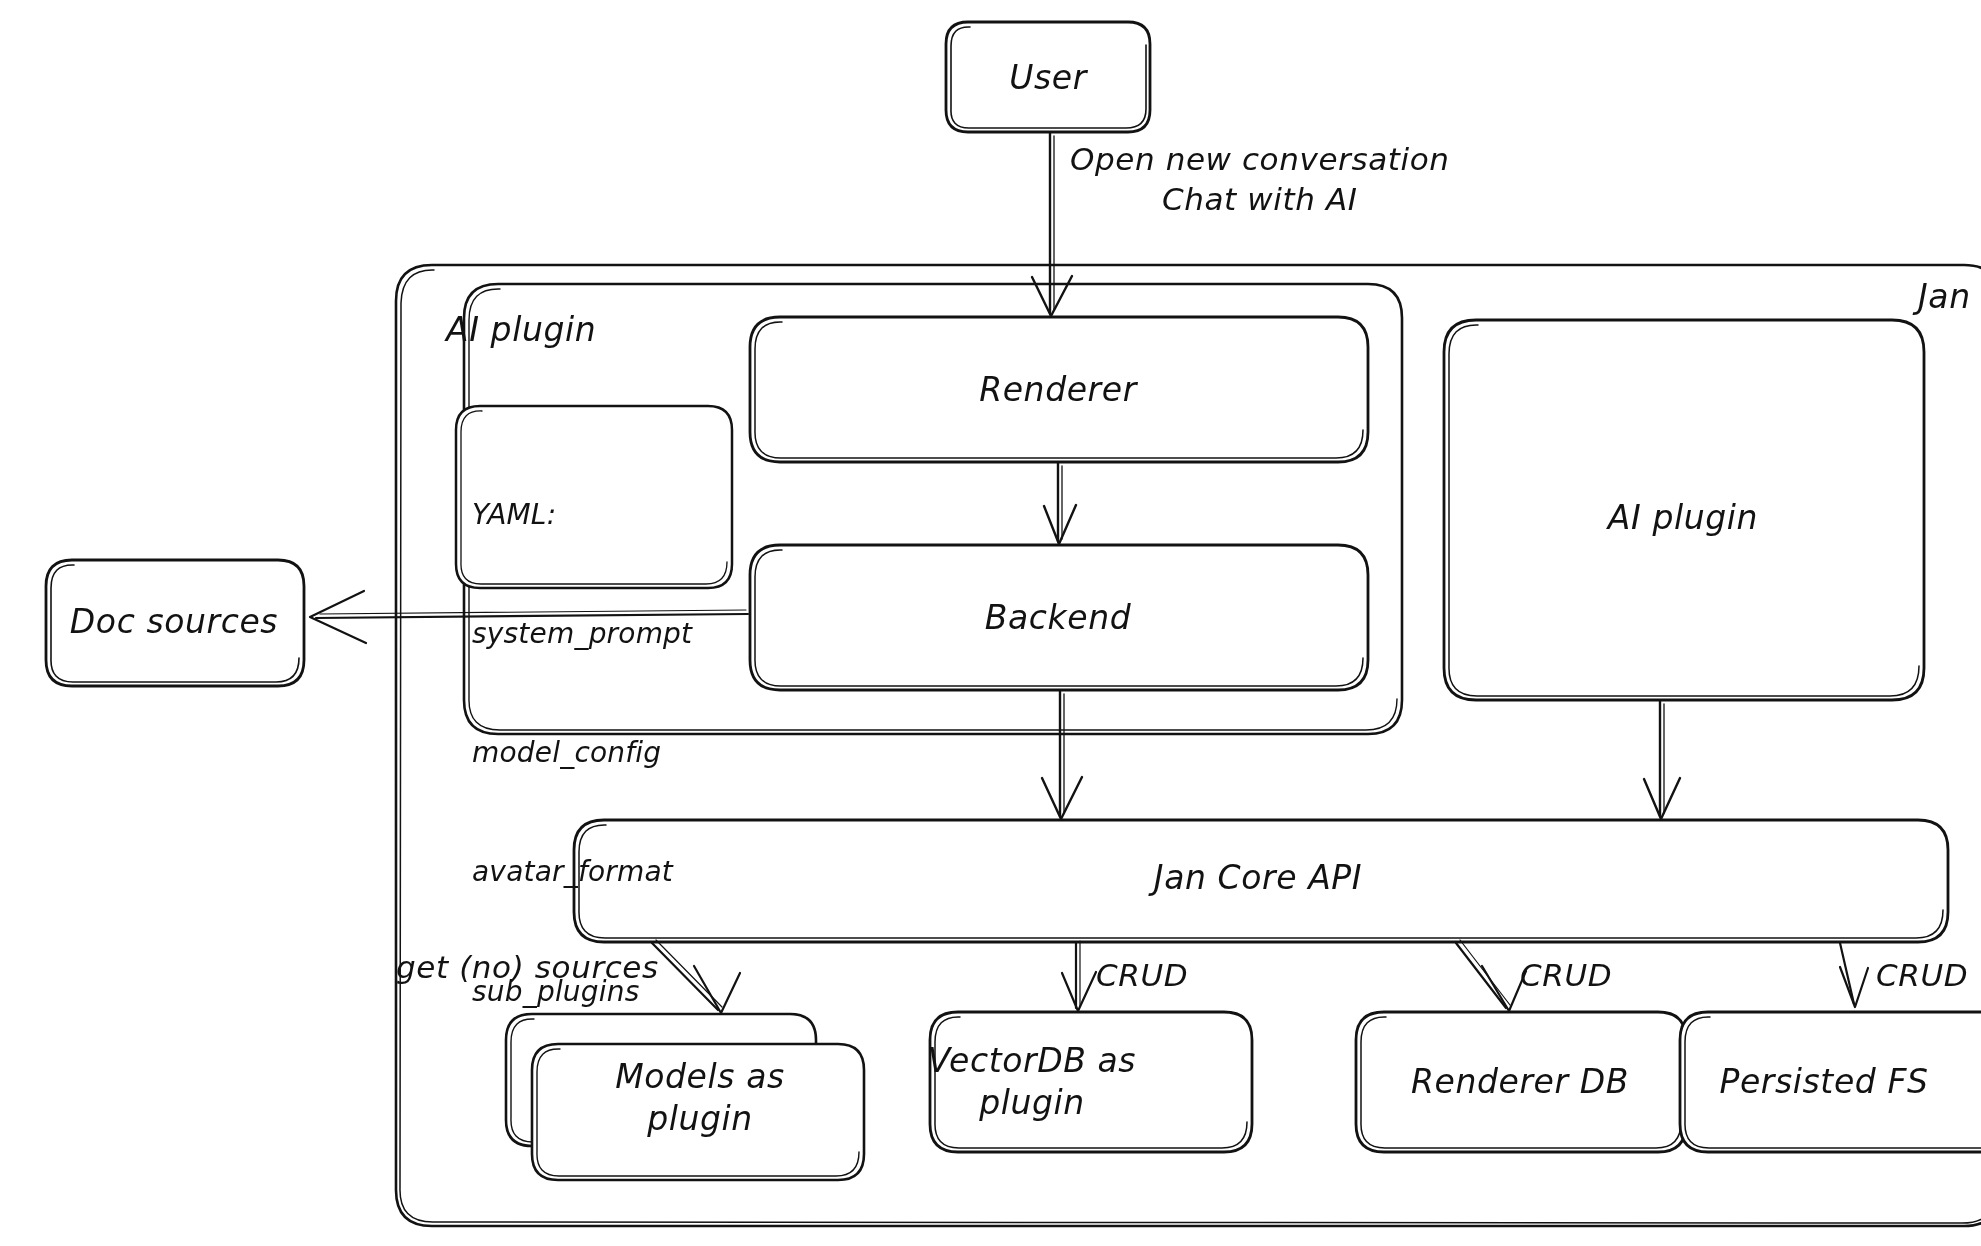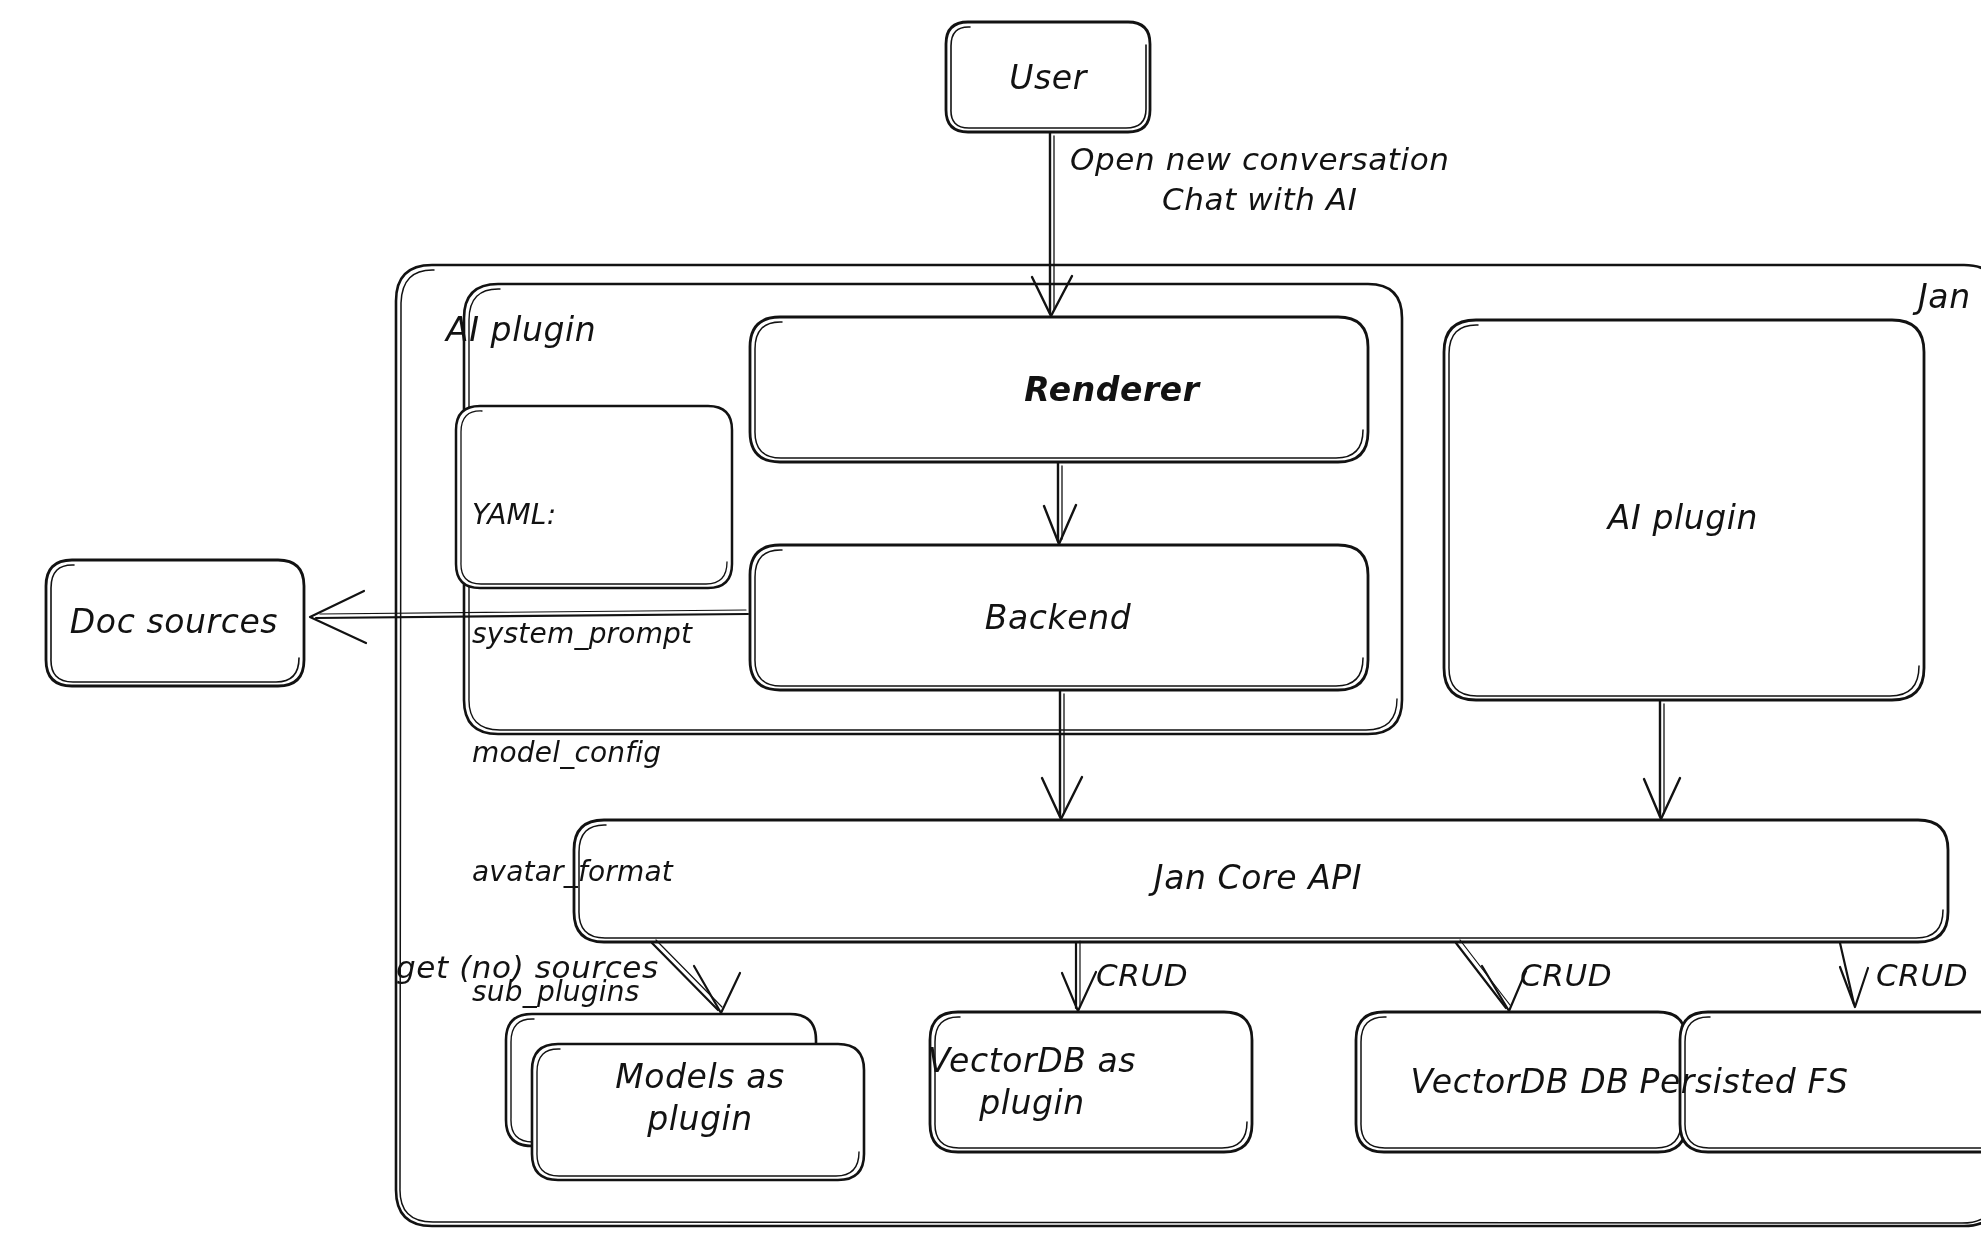--- a/index.html
+++ b/index.html
@@ -185,39 +185,39 @@
 
     <g>
       <path class="stroke" stroke-width="2.2" d="M 1812,943 L 1826,1004"></path>
       <path class="stroke" stroke-width="2.2" d="M 1812,967 L 1827,1007 L 1840,968"></path>
     </g>
 
   </svg>
 
   <div class="lbl node-label center" style="left:1020px; top:78px;">User</div>
 
-  <div class="lbl node-label center" style="left:1084px; top:390px;font-weight:bold;">Renderer</div>
+  <div class="lbl node-label center" style="left:1030px; top:390px;">Renderer</div>
 
   <div class="lbl node-label center" style="left:1030px; top:618px;">Backend</div>
 
   <div class="lbl node-label center" style="left:1655px; top:518px;">AI plugin</div>
 
   <div class="lbl node-label center" style="left:146px; top:622px;">Doc sources</div>
 
   <div class="lbl node-label center" style="left:1230px; top:878px;">Jan Core API</div>
 
   <div class="lbl node-label center" style="left:672px; top:1098px;">Models as
 plugin</div>
 
   <div class="lbl node-label center" style="left:1004px; top:1082px;">VectorDB as
 plugin</div>
 
-  <div class="lbl node-label center" style="left:1492px; top:1082px;">VectorDB DB</div>
-
-  <div class="lbl node-label center" style="left:1716px; top:1082px;">Persisted FS</div>
+  <div class="lbl node-label center" style="left:1492px; top:1082px;">Renderer DB</div>
+
+  <div class="lbl node-label center" style="left:1796px; top:1082px;">Persisted FS</div>
 
   <div class="lbl group-label left" style="left:1890px; top:297px;">Jan</div>
 
   <div class="lbl group-label left" style="left:418px; top:330px;">AI plugin</div>
 
   <div class="lbl yaml-label" style="left:444px; top:415px; transform:none;">
     <div>YAML:</div>
     <div>system_prompt</div>
     <div>model_config</div>
     <div>avatar_format</div>

